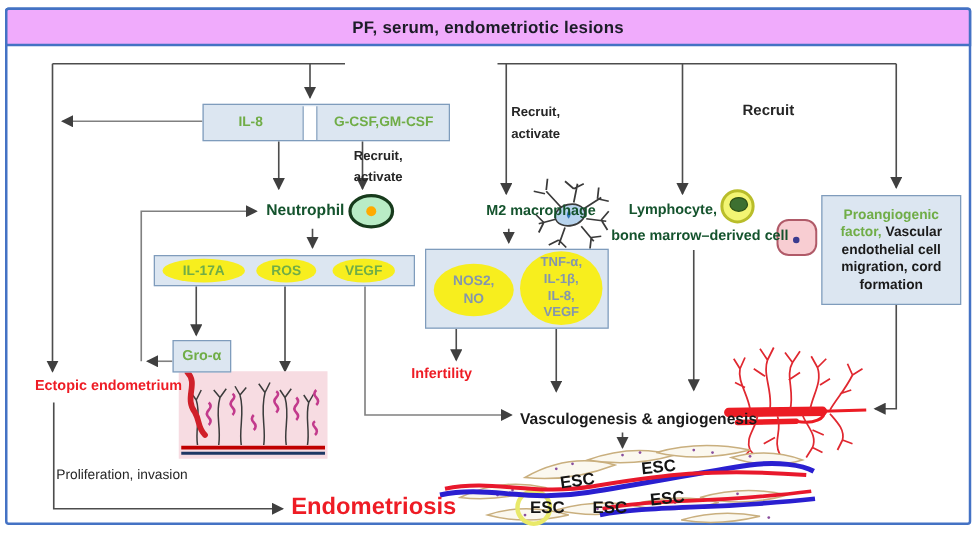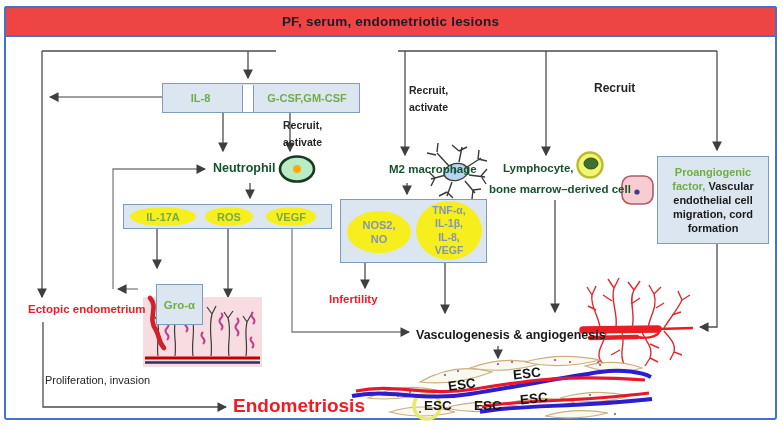--- a/index.html
+++ b/index.html
@@ -1,20 +1,20 @@
 <!DOCTYPE html>
 <html><head>
 <meta charset="utf-8">
 <style>
   html,body{margin:0;padding:0;background:#fff;}
   .stage{position:relative;width:783px;height:428px;overflow:hidden;background:#fff;
          font-family:"Liberation Sans",sans-serif;}
   .abs{position:absolute;}
   .frame{left:4px;top:6px;width:773px;height:414px;border:2px solid #4472c4;border-radius:3px;box-sizing:border-box;}
-  .topbar{left:4px;top:6px;width:773px;height:31px;background:#ef4444;border:2px solid #4472c4;
+  .topbar{left:4px;top:6px;width:773px;height:31px;background:#f0abfc;border:2px solid #4472c4;
           border-radius:3px 3px 0 0;box-sizing:border-box;display:flex;align-items:center;justify-content:center;
           font-size:13.5px;font-weight:700;color:#1c1c28;letter-spacing:.2px;}
   .layer{left:0;top:0;width:783px;height:428px;}
   .lbl{position:absolute;white-space:nowrap;line-height:1.15;}
   .red{color:#ee1c25;font-weight:700;}
   .blue{color:#14532d;font-weight:700;}
   .green{color:#70ad47;font-weight:700;}
   .dark{color:#262626;}
   .bluebox{background:#dce6f1;border:1.5px solid #7f9cbc;box-sizing:border-box;display:flex;
            align-items:center;justify-content:center;}
@@ -193,21 +193,21 @@
   <div class="lbl blue" style="left:213px;top:161px;font-size:12.5px;">Neutrophil</div>
   <div class="lbl blue" style="left:345px;top:163px;font-size:11.5px;padding-left:44px;">M2 macrophage</div>
   <div class="lbl blue" style="left:503px;top:162px;font-size:11.5px;">Lymphocyte,</div>
   <div class="lbl blue" style="left:489px;top:183px;font-size:11.5px;">bone marrow–derived cell</div>
 
   <div class="abs bluebox" style="left:123px;top:204px;width:209px;height:25px;"></div>
   <div class="abs ellipse green" style="left:130px;top:207px;width:66px;height:19px;font-size:11px;">IL-17A</div>
   <div class="abs ellipse green" style="left:205px;top:207px;width:48px;height:19px;font-size:11px;">ROS</div>
   <div class="abs ellipse green" style="left:266px;top:207px;width:50px;height:19px;font-size:11px;">VEGF</div>
 
-  <div class="abs bluebox green" style="left:138px;top:284px;width:47px;height:41px;font-size:11.5px;margin-left:18px;">Gro-α</div>
+  <div class="abs bluebox green" style="left:138px;top:272px;width:47px;height:26px;font-size:11.5px;">Gro-α</div>
 
   <div class="abs bluebox" style="left:340px;top:199px;width:147px;height:64px;"></div>
   <div class="abs ellipse muted twoline" style="left:347px;top:211px;width:64px;height:42px;font-size:11px;line-height:14px;">
     <span>NOS2,</span>
     <span>NO</span>
   </div>
   <div class="abs ellipse muted twoline" style="left:416px;top:201px;width:66px;height:59px;font-size:10.5px;line-height:13.5px;">
     <span>TNF-α,</span>
     <span>IL-1β,</span>
     <span>IL-8,</span>

